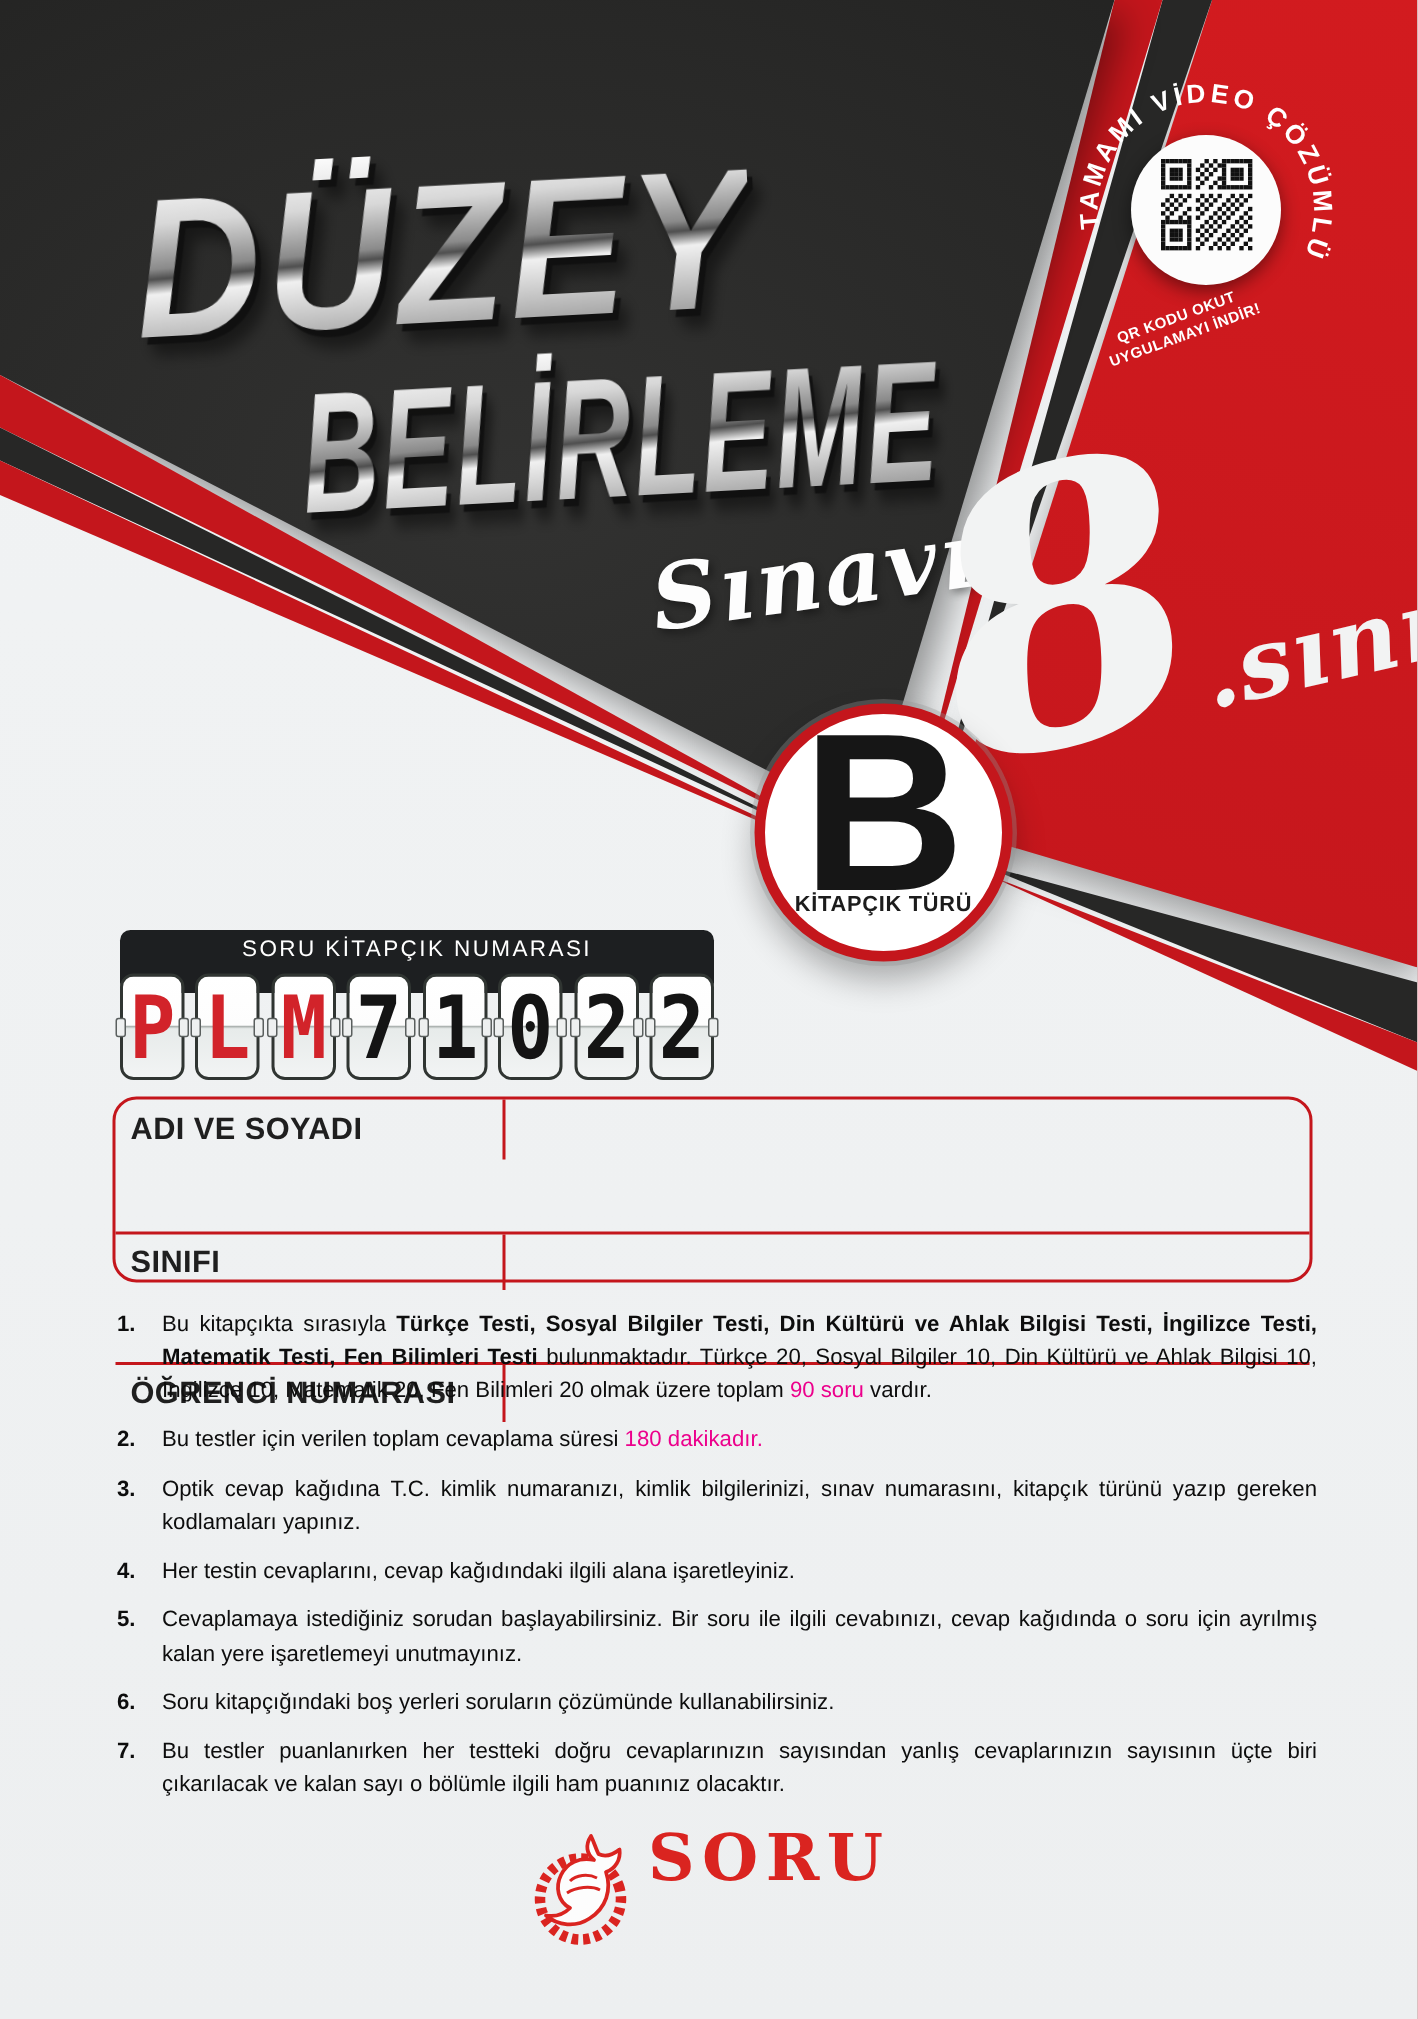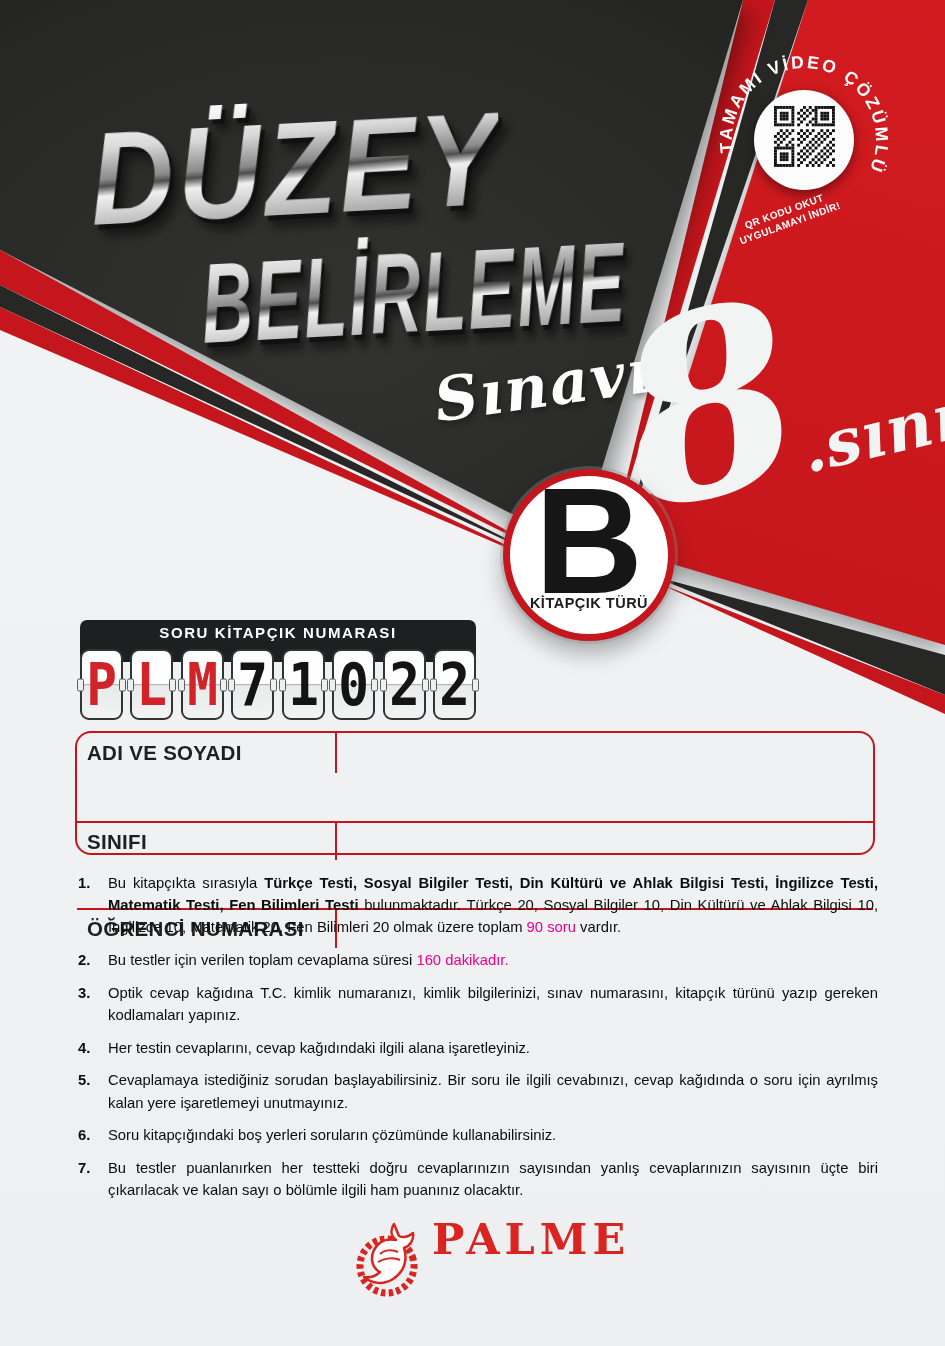--- a/index.html
+++ b/index.html
@@ -64,21 +64,21 @@
   .booklet-circle{
     position:absolute;left:503px;top:469px;width:172px;height:172px;border-radius:50%;
     background:#fff;border:7px solid var(--red);
     box-shadow:0 0 0 3px rgba(150,150,150,.35), 0 12px 22px rgba(0,0,0,.30);
   }
   .bletter{position:absolute;top:-10px;left:0;right:0;text-align:center;font-size:150px;line-height:1;font-weight:bold;color:#161616;}
   .blabel{position:absolute;bottom:23px;left:0;right:0;text-align:center;font-size:14.5px;font-weight:bold;letter-spacing:.5px;color:#1c1c1c;}
 
   .counter-title{
     position:absolute;left:80px;top:620px;width:396px;height:42px;border-radius:7px;
-    background:var(--pill);color:#fff;font-weight:bold;font-size:15px;letter-spacing:1.6px;
+    background:var(--pill);color:#fff;font-weight:normal;font-size:15px;letter-spacing:1.6px;
     text-align:center;line-height:25px;
   }
   .counter-row{position:absolute;left:80px;top:649px;width:396px;display:flex;justify-content:space-between;}
   .flip-cell{
     position:relative;width:43px;height:71px;border:2.5px solid #303532;border-radius:9px;
     background:linear-gradient(180deg,#ffffff 0%,#fdfdfd 48.5%,#a7adab 49.5%,#cdd2d0 51%,#e7ebea 52%,#f2f4f4 100%);
   }
   .flip-cell .ch{
     position:absolute;inset:0;display:flex;align-items:center;justify-content:center;
     font-family:"DejaVu Sans Mono",monospace;font-weight:bold;font-size:58px;
@@ -426,21 +426,21 @@
   </div>
 
   <div class="instructions">
     <div id="items">
         <div class="inst-item">
           <div class="num">1.</div>
           <div class="txt"><span>Bu kitapçıkta sırasıyla </span><span class="b">Türkçe Testi, Sosyal Bilgiler Testi, Din Kültürü ve Ahlak Bilgisi Testi, İngilizce Testi, Matematik Testi, Fen Bilimleri Testi</span><span> bulunmaktadır. Türkçe 20, Sosyal Bilgiler 10, Din Kültürü ve Ahlak Bilgisi 10, İngilizce 10, Matematik 20, Fen Bilimleri 20 olmak üzere toplam </span><span class="b mag">90 soru</span><span> vardır.</span></div>
         </div>
         <div class="inst-item">
           <div class="num">2.</div>
-          <div class="txt"><span>Bu testler için verilen toplam cevaplama süresi </span><span class="b mag">160 dakikadır.</span></div>
+          <div class="txt"><span>Bu testler için verilen toplam cevaplama süresi </span><span class="b mag">180 dakikadır.</span></div>
         </div>
         <div class="inst-item">
           <div class="num">3.</div>
           <div class="txt"><span>Optik cevap kağıdına T.C. kimlik numaranızı, kimlik bilgilerinizi, sınav numarasını, kitapçık türünü yazıp gereken kodlamaları yapınız.</span></div>
         </div>
         <div class="inst-item">
           <div class="num">4.</div>
           <div class="txt"><span>Her testin cevaplarını, cevap kağıdındaki ilgili alana işaretleyiniz.</span></div>
         </div>
         <div class="inst-item">
@@ -458,17 +458,17 @@
       </div>
   </div>
 
   <div class="logo">
     <svg width="74" height="82" viewBox="0 0 74 82">
       <circle cx="37" cy="48" r="27" fill="none" stroke="#da2420" stroke-width="7" pathLength="100" stroke-dasharray="2.6 1.9" transform="rotate(-20 37 48)"></circle>
       <path d="M44 6 C40 12 41 18 46 22 C36 20 28 24 24 32 C20 40 22 50 30 54 C26 58 20 60 14 59 C22 66 34 67 43 61 C54 54 58 42 54 30 C60 28 64 22 63 15 C58 19 53 20 49 18 C47 14 46 10 44 6 Z" fill="#fdfdfd" stroke="#da2420" stroke-width="2.5" stroke-linejoin="round"></path>
       <path d="M30 36 C34 32 42 31 48 34 M28 44 C34 40 44 39 50 42" fill="none" stroke="#da2420" stroke-width="2"></path>
     </svg>
     <div class="logo-text">
-      <div class="logo-l1">PALME</div>
+      <div class="logo-l1">SORU</div>
     </div>
   </div>
 
 </div>
 
 </body></html>

